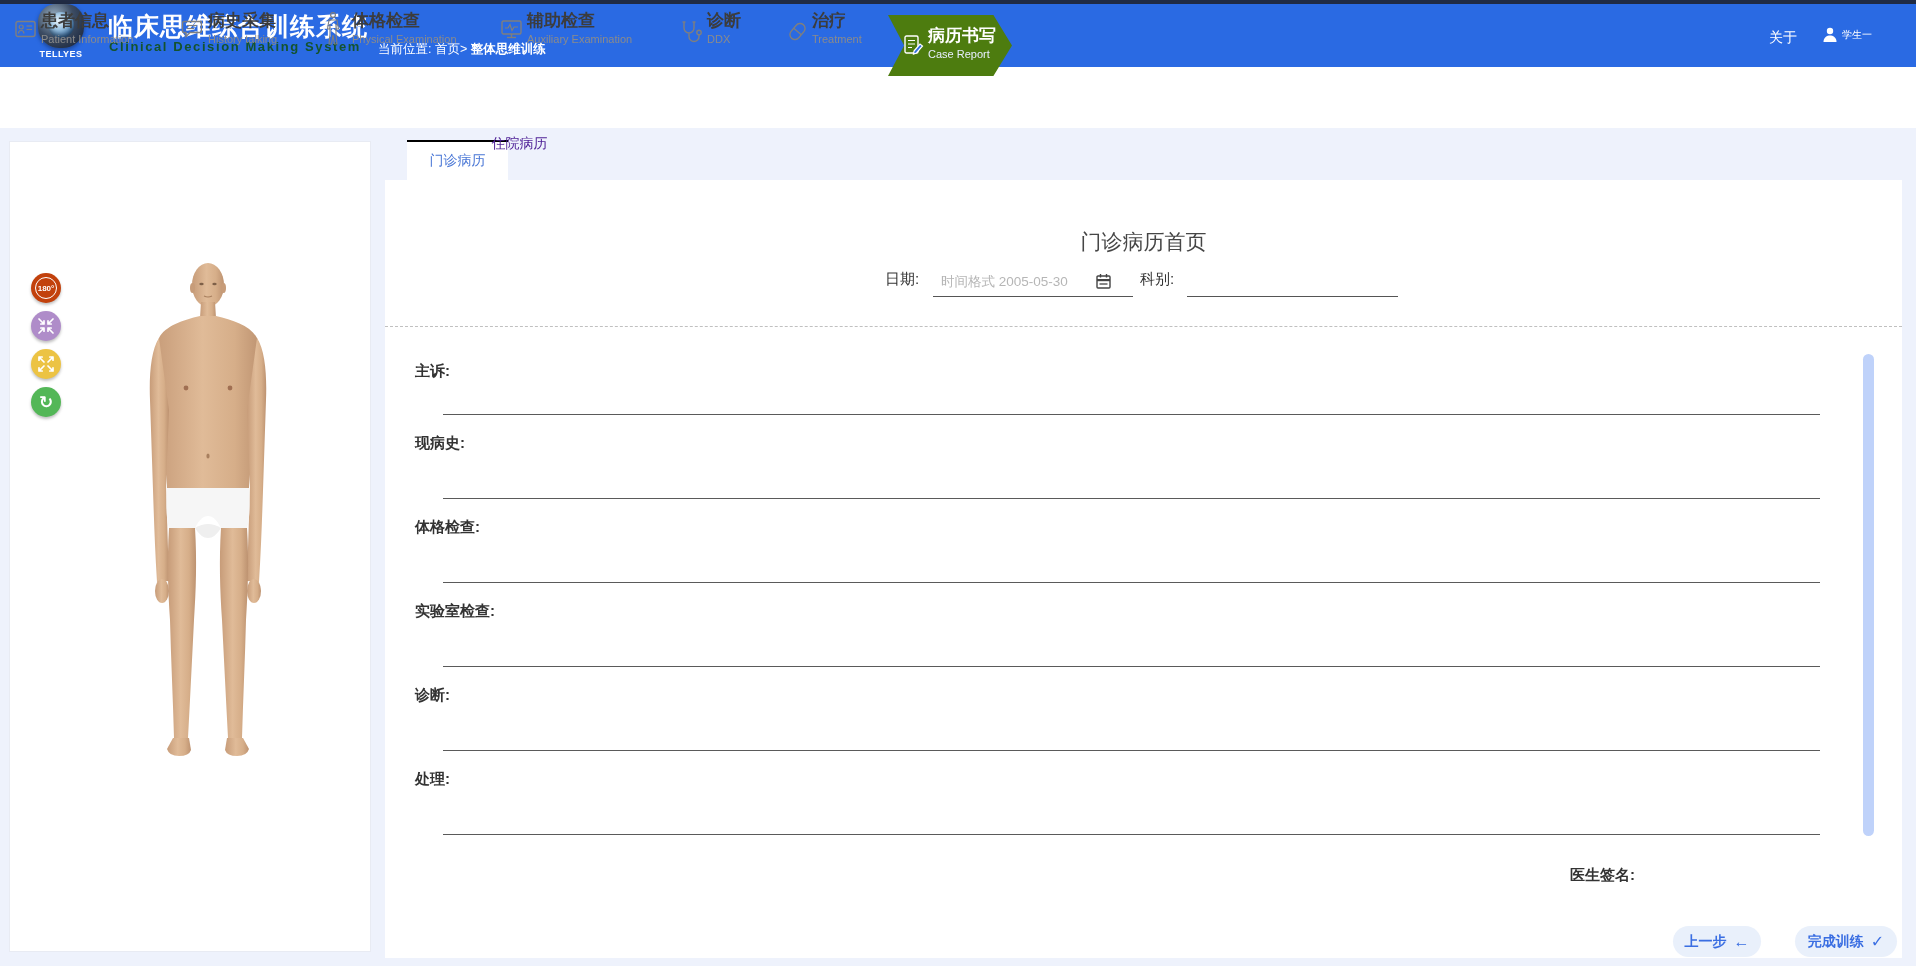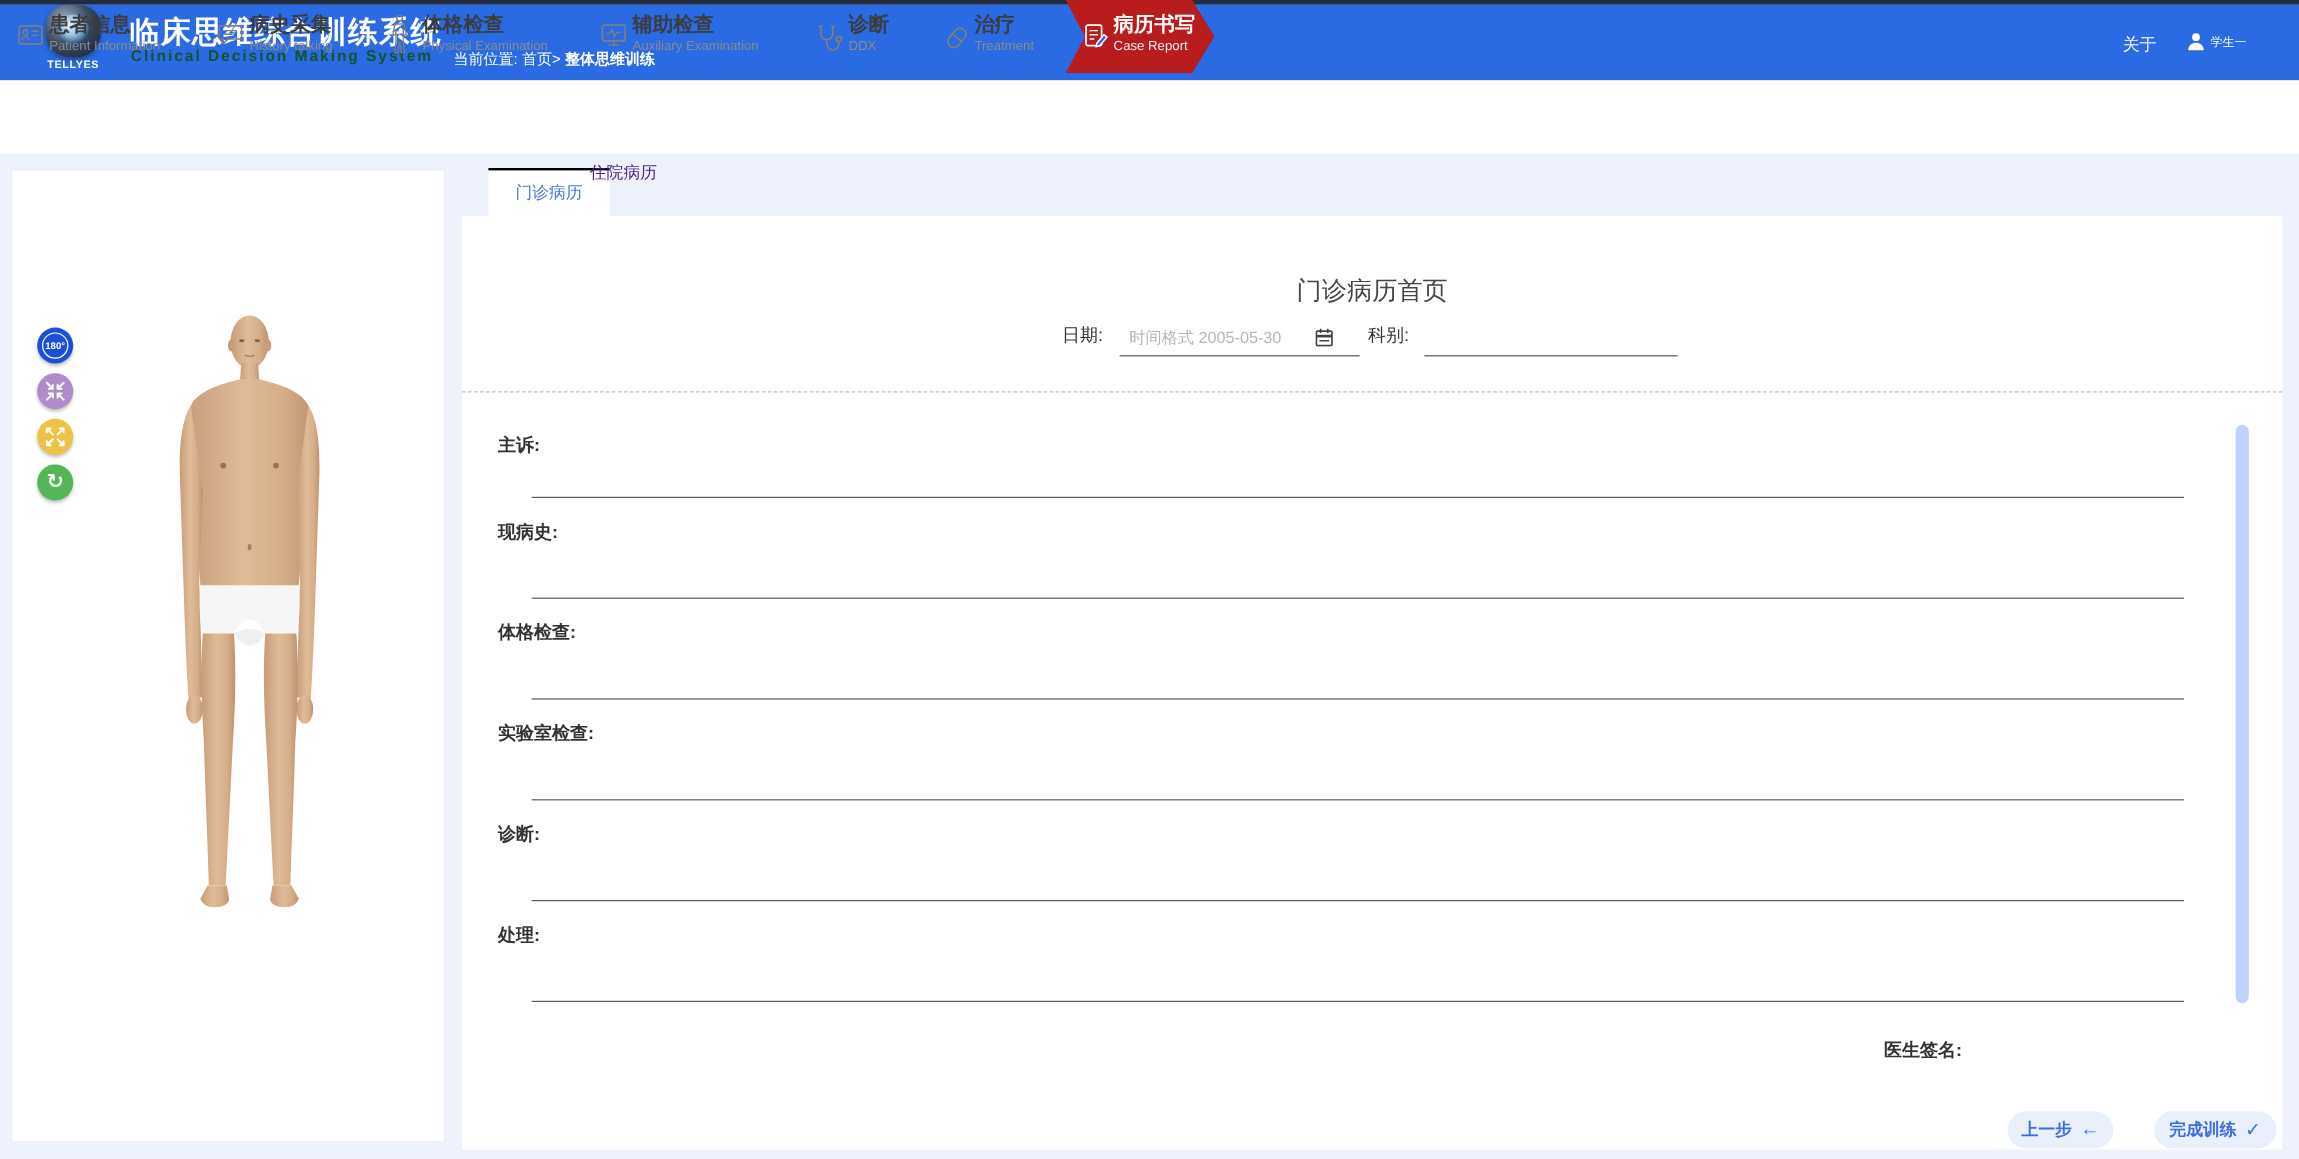--- a/index.html
+++ b/index.html
@@ -32,36 +32,36 @@
   #about-link{left:1769px;top:29px;color:#fff;font-size:14px;cursor:pointer;}
   #user-box{left:1823px;top:27px;color:#fff;font-size:10px;cursor:pointer;display:flex;align-items:center;gap:5px;}
 
   
   #navbar{left:0;top:67px;width:1916px;height:61px;background:#ffffff;}
   .nav-item{position:absolute;top:0;height:61px;cursor:pointer;}
   .nav-icon{position:absolute;top:20px;left:0;}
   .nav-cn{position:absolute;top:9px;left:26px;font-size:17px;font-weight:bold;color:#3c3c3c;white-space:nowrap;}
   .nav-en{position:absolute;top:33px;left:26px;font-size:11px;color:#8b8b8b;white-space:nowrap;}
   #nav-active{
-    left:888px;top:0;width:124px;height:61px;background:#b91c1c;
+    left:888px;top:15px;width:124px;height:61px;background:#4d7c0f;
     clip-path:polygon(0 0,85% 0,100% 50%,85% 100%,0 100%,13% 50%);
     text-align:right;
   }
   #nav-active .nav-cn{color:#fff;left:40px;}
   #nav-active .nav-en{color:#e8efff;left:40px;}
   #nav-active .nav-icon{left:16px;}
 
   
   #sidebar{left:9px;top:141px;width:362px;height:811px;background:#fff;border:1px solid #e8ebf3;box-sizing:border-box;}
   .tool-btn{
     position:absolute;left:31px;width:30px;height:30px;border-radius:50%;
     display:flex;align-items:center;justify-content:center;cursor:pointer;
     box-shadow:0 2px 3px rgba(0,0,0,.25);color:#fff;
   }
-  #tool-rotate{top:273px;background:#1d4ed8;}
+  #tool-rotate{top:273px;background:#c2410c;}
   #tool-shrink{top:311px;background:#af8cc9;}
   #tool-expand{top:349px;background:#ecc344;}
   #tool-reset{top:387px;background:#53b757;font-size:17px;font-weight:bold;}
   .t180{font-size:8px;font-weight:bold;border:1.4px solid #fff;border-radius:50%;width:20px;height:20px;display:flex;align-items:center;justify-content:center;}
 
   
   #main-panel{left:385px;top:180px;width:1517px;height:778px;background:#ffffff;}
   #tab-active{
     left:407px;top:140px;width:101px;height:40px;background:#fff;border-top:2px solid #000000;
     color:#4a77d6;font-size:14px;display:flex;align-items:center;justify-content:center;cursor:pointer;box-sizing:border-box;

